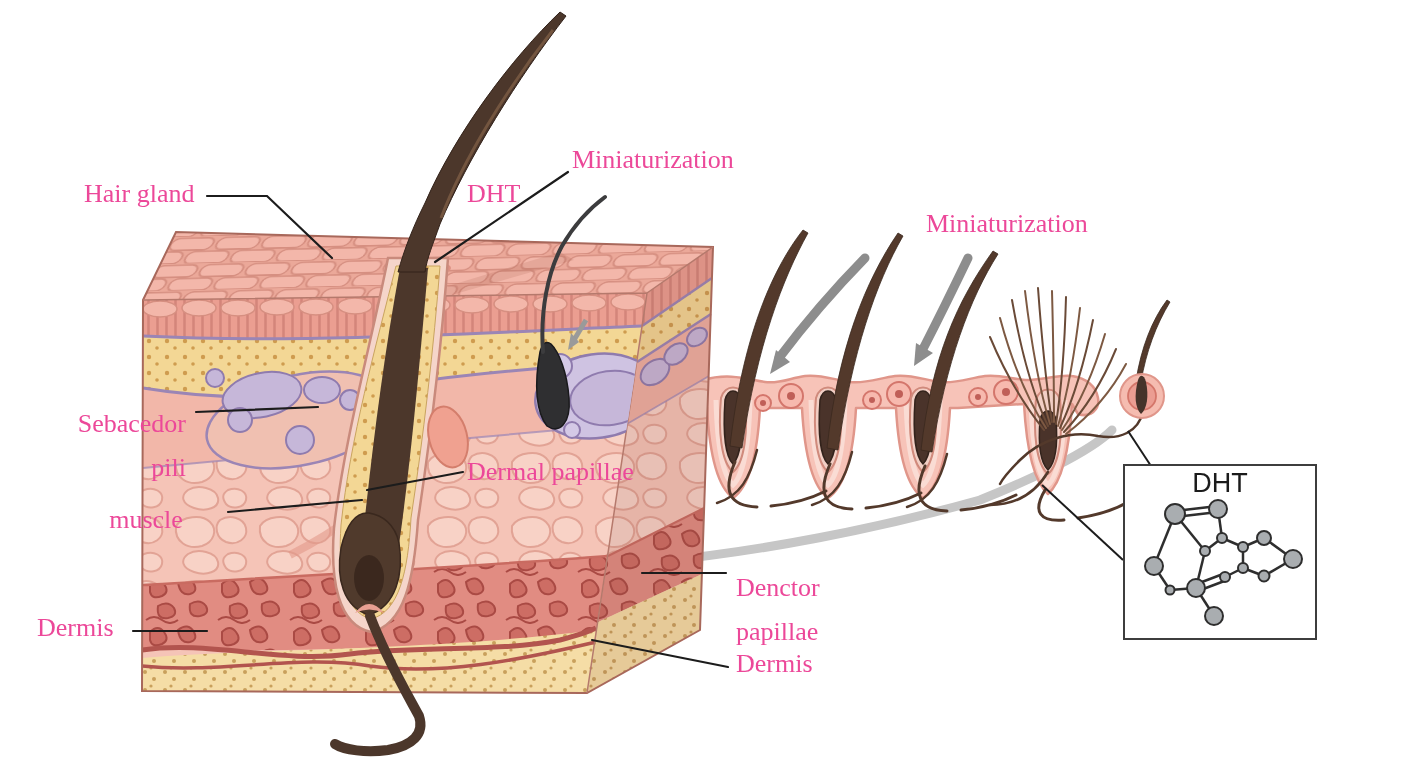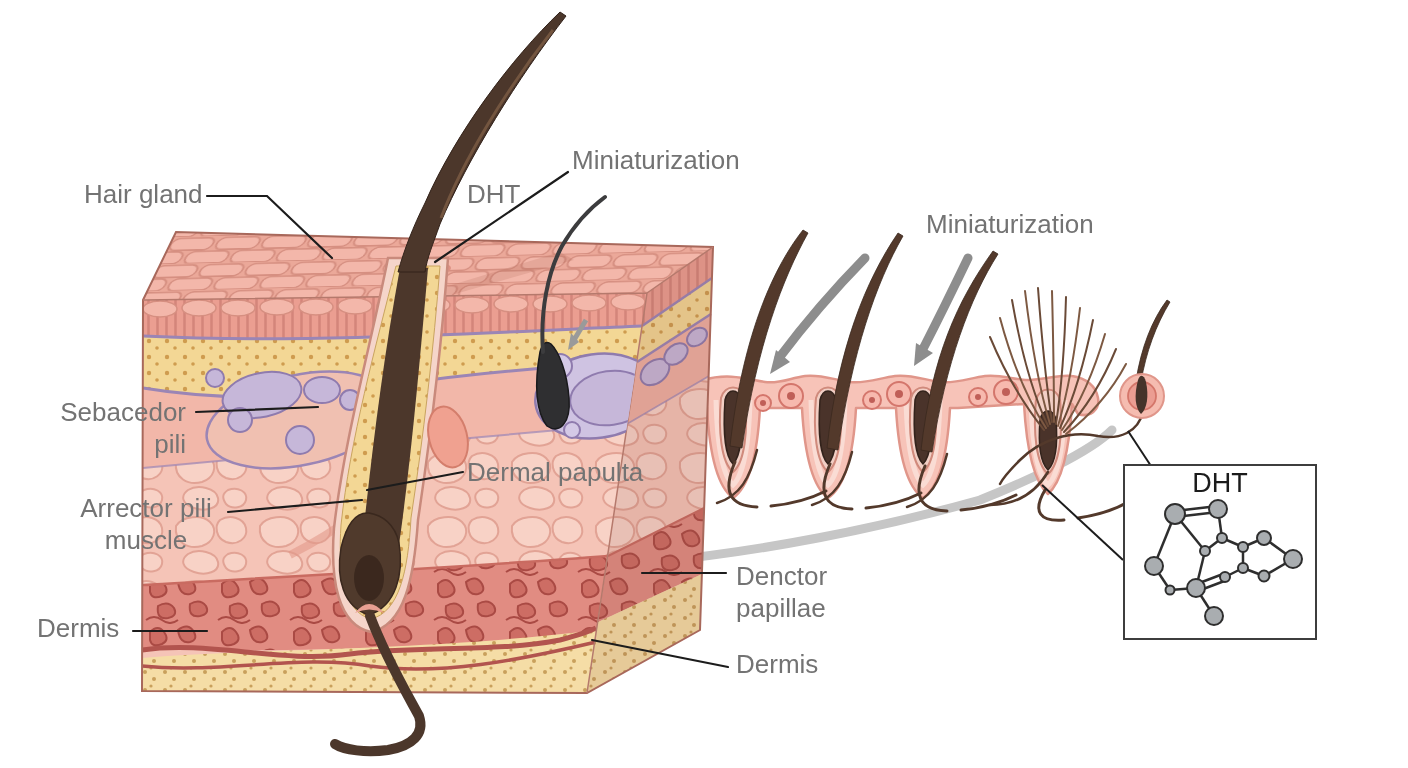--- a/index.html
+++ b/index.html
@@ -1,20 +1,20 @@
 <!DOCTYPE html>
 <html><head>
 <meta charset="utf-8">
 <style>
   html,body{margin:0;padding:0;background:#fff;}
   .stage{position:relative;width:1408px;height:768px;background:#ffffff;overflow:hidden;
          font-family:"Liberation Sans", sans-serif;}
   .art{position:absolute;left:0;top:0;}
-  .lbl{position:absolute;color:#737373;font-size:26px;line-height:32px;white-space:nowrap;}
-  .lbl .l2{display:block;}
+  .lbl{position:absolute;color:#ec4899;font-size:26px;line-height:32px;white-space:nowrap;font-family:Liberation Serif, serif;}
+  .lbl .l2{display:block;margin-top:12px;}
   .box-title{position:absolute;left:1124px;top:468px;width:192px;text-align:center;
              color:#1b1b1b;font-size:27px;}
 </style>
 </head>
 <body>
 
 <div class="stage">
 
 <svg class="art" width="1408" height="768" viewBox="0 0 1408 768">
   <defs>
@@ -354,28 +354,27 @@
   <span>Miniaturization</span>
 </div>
 <div class="lbl" style="left:926px;top:208px;">
   <span>Miniaturization</span>
 </div>
 <div class="lbl" style="left:56px;top:396px;width:130px;text-align:right;">
   <span class="l2">Sebacedor</span>
   <span class="l2">pili</span>
 </div>
 <div class="lbl" style="left:60px;top:492px;width:172px;text-align:center;">
-  <span class="l2">Arrector pili</span>
   <span class="l2">muscle</span>
 </div>
 <div class="lbl" style="left:37px;top:612px;">
   <span>Dermis</span>
 </div>
 <div class="lbl" style="left:467px;top:456px;">
-  <span>Dermal papulta</span>
+  <span>Dermal papillae</span>
 </div>
 <div class="lbl" style="left:736px;top:560px;">
   <span class="l2">Denctor</span>
   <span class="l2">papillae</span>
 </div>
 <div class="lbl" style="left:736px;top:648px;">
   <span>Dermis</span>
 </div>
 <div class="box-title">
   <span>DHT</span>

